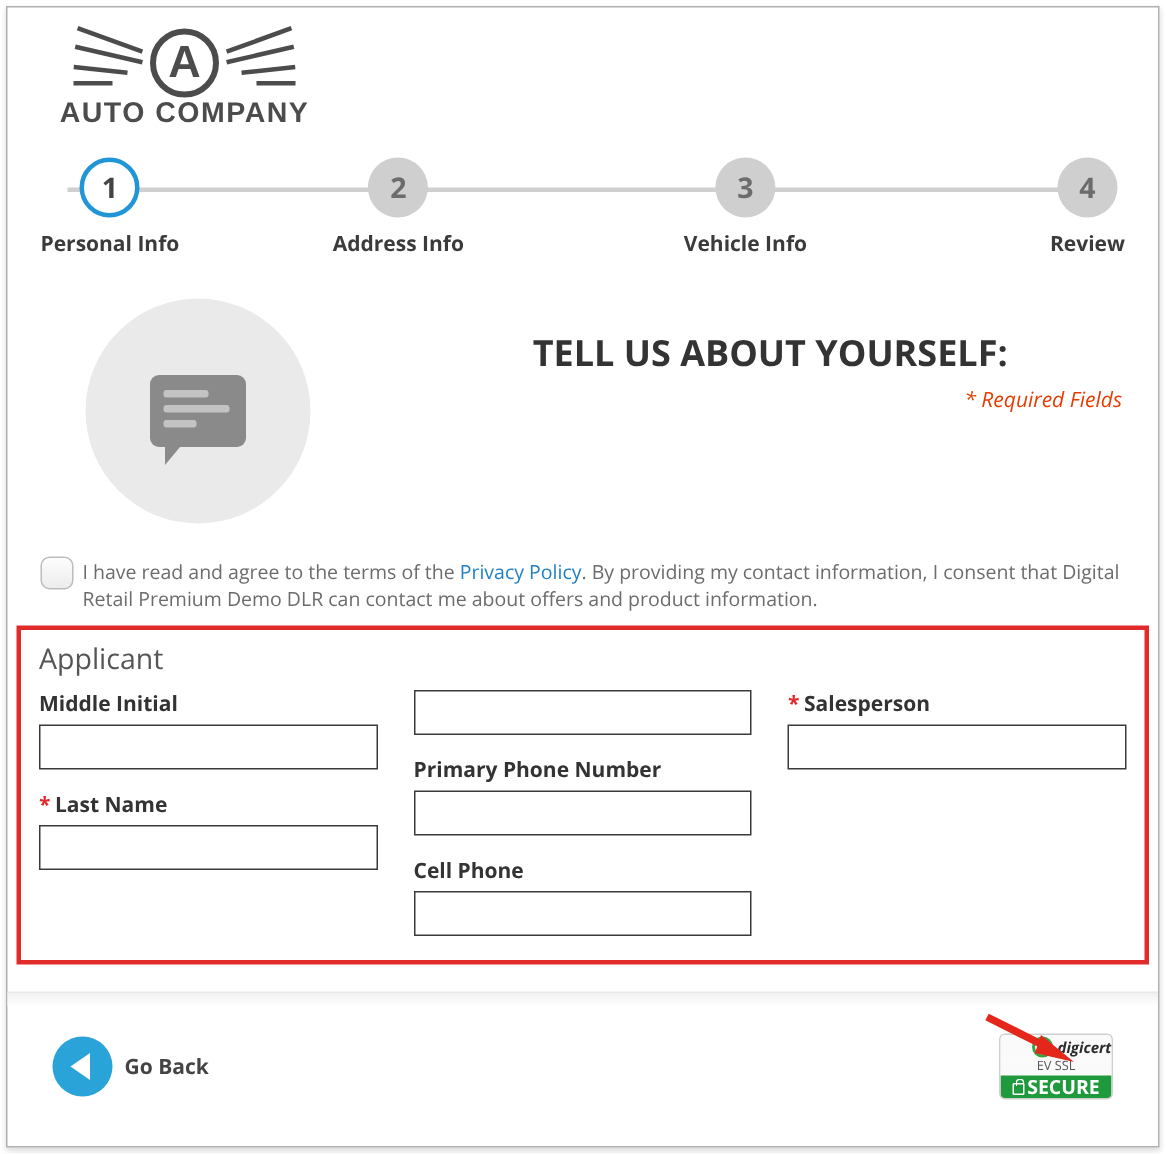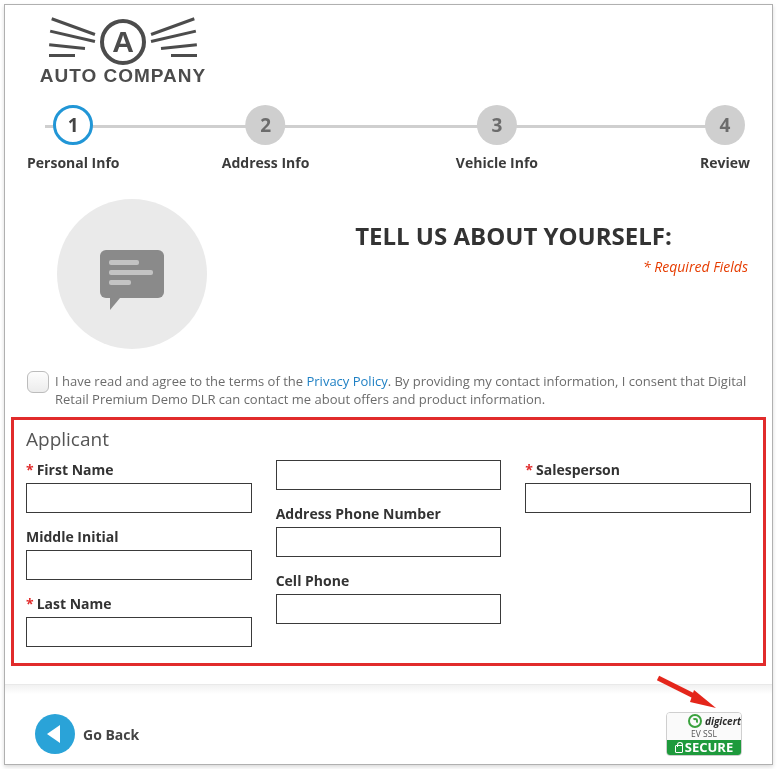--- a/index.html
+++ b/index.html
@@ -138,38 +138,34 @@
       <div>
         <span>I have read and agree to the terms of the </span><a href="#">Privacy Policy</a><span>. By providing my contact information, I consent that Digital Retail Premium Demo DLR can contact me about offers and product information.</span>
       </div>
     </div>
 
     <div class="panel">
       <div class="panel-title">Applicant</div>
       <div class="cols">
         <div class="col">
           <div>
-            <label class="field-label"><span class="req-star">*</span><span>First Name</span></label>
-            <input class="tfield" value="" style="">
-          </div>
-          <div>
             <label class="field-label"><span>Middle Initial</span></label>
             <input class="tfield" value="" style="">
           </div>
           <div>
             <label class="field-label"><span class="req-star">*</span><span>Last Name</span></label>
             <input class="tfield" value="" style="">
           </div>
         </div>
         <div class="col">
           <div>
             <input class="tfield" value="" style="">
           </div>
           <div>
-            <label class="field-label"><span>Address Phone Number</span></label>
+            <label class="field-label"><span>Primary Phone Number</span></label>
             <input class="tfield" value="" style="">
           </div>
           <div>
             <label class="field-label"><span>Cell Phone</span></label>
             <input class="tfield" value="" style="">
           </div>
         </div>
         <div class="col">
           <div>
             <label class="field-label"><span class="req-star">*</span><span>Salesperson</span></label>

